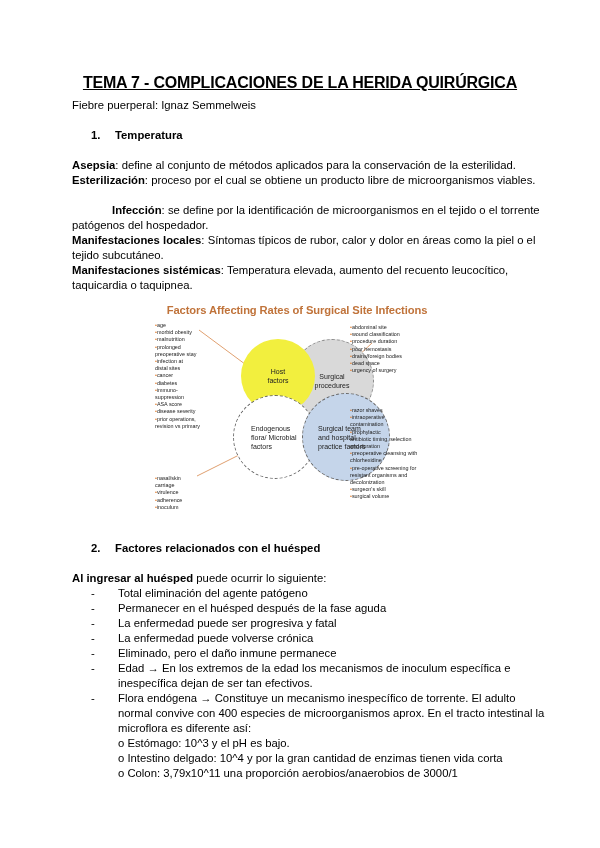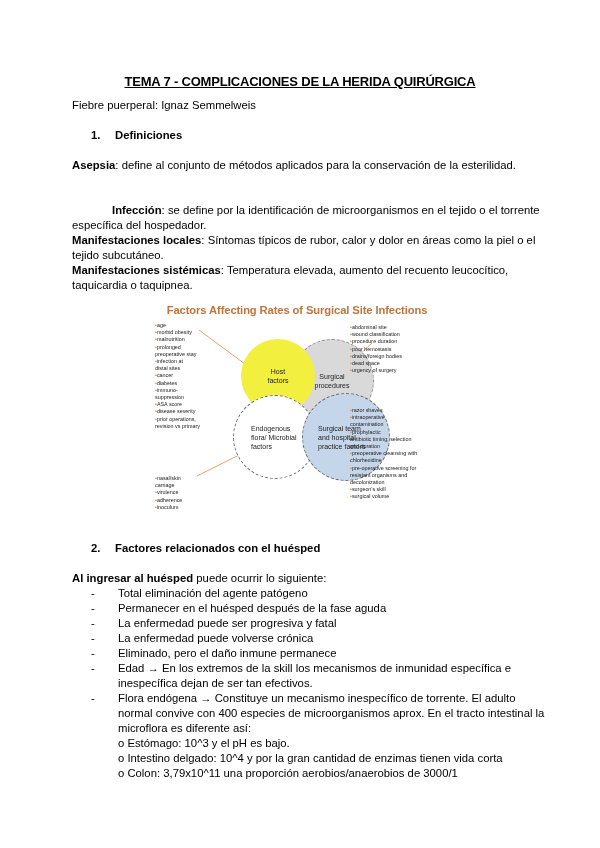--- a/index.html
+++ b/index.html
@@ -1,20 +1,20 @@
 <!DOCTYPE html>
 <html><head>
 <meta charset="utf-8">
 <style>
   html, body { margin:0; padding:0; background:#ffffff; }
   body { width:600px; height:848px; position:relative; overflow:hidden;
          font-family:"Liberation Sans", sans-serif; color:#000; font-size:11.3px; }
   .page { position:absolute; left:0; top:0; width:600px; height:848px; }
   .title { position:absolute; top:74px; left:0; width:600px; text-align:center;
-           font-weight:bold; text-decoration:underline; font-size:13px; letter-spacing:-0.2px; }
+           font-weight:bold; text-decoration:underline; font-size:16px; letter-spacing:-0.2px; }
   .line { position:absolute; left:72px; white-space:nowrap; line-height:15px; }
   .h { font-weight:bold; }
   .num { display:inline-block; width:24px; }
   b { font-weight:bold; }
   .li { position:absolute; left:91px; white-space:nowrap; line-height:15px; }
   .li .dash { display:inline-block; width:27px; }
   .cont { position:absolute; left:118px; white-space:nowrap; line-height:15px; }
 
   
   .diagram { position:absolute; left:147px; top:303px; width:300px; height:230px; background:#fff; }
@@ -29,26 +29,27 @@
 </head>
 <body>
 
 <div class="page">
 
   <div class="title">TEMA 7 - COMPLICACIONES DE LA HERIDA QUIRÚRGICA</div>
 
   <div class="line" style="top:98px;">Fiebre puerperal: Ignaz Semmelweis</div>
 
   <div class="line h" style="top:128px; left:91px;">
-    <span class="num">1.</span><span>Definiciones</span>
+    <span class="num">1.</span><span>Temperatura</span>
   </div>
 
   <div class="line" style="top:158px;"><b>Asepsia</b><span>: </span><span>define al conjunto de métodos aplicados para la conservación de la esterilidad.</span></div>
+  <div class="line" style="top:173px;"><b>Esterilización</b><span>: </span><span>proceso por el cual se obtiene un producto libre de microorganismos viables.</span></div>
   <div class="line" style="top:203px;padding-left:40px;"><b>Infección</b><span>: </span><span>se define por la identificación de microorganismos en el tejido o el torrente</span></div>
-  <div class="line" style="top:218px;">específica del hospedador.</div>
+  <div class="line" style="top:218px;">patógenos del hospedador.</div>
   <div class="line" style="top:233px;"><b>Manifestaciones locales</b><span>: </span><span>Síntomas típicos de rubor, calor y dolor en áreas como la piel o el</span></div>
   <div class="line" style="top:248px;">tejido subcutáneo.</div>
   <div class="line" style="top:263px;"><b>Manifestaciones sistémicas</b><span>: </span><span>Temperatura elevada, aumento del recuento leucocítico,</span></div>
   <div class="line" style="top:278px;">taquicardia o taquipnea.</div>
 
   <div class="diagram">
     <div class="dtitle">Factors Affecting Rates of Surgical Site Infections</div>
 
     <svg class="lines" viewBox="0 0 300 230">
       <line x1="52" y1="27" x2="110" y2="70" stroke="#e0a070" stroke-width="1"></line>
@@ -127,21 +128,21 @@
     <span class="num">2.</span><span>Factores relacionados con el huésped</span>
   </div>
 
   <div class="line" style="top:571px;"><b>Al ingresar al huésped</b><span> puede ocurrir lo siguiente:</span></div>
 
   <div class="li" style="top:586px;"><span class="dash">-</span><span>Total eliminación del agente patógeno</span></div>
   <div class="li" style="top:601px;"><span class="dash">-</span><span>Permanecer en el huésped después de la fase aguda</span></div>
   <div class="li" style="top:616px;"><span class="dash">-</span><span>La enfermedad puede ser progresiva y fatal</span></div>
   <div class="li" style="top:631px;"><span class="dash">-</span><span>La enfermedad puede volverse crónica</span></div>
   <div class="li" style="top:646px;"><span class="dash">-</span><span>Eliminado, pero el daño inmune permanece</span></div>
-  <div class="li" style="top:661px;"><span class="dash">-</span><span>Edad → En los extremos de la skill los mecanismos de inmunidad específica e</span></div>
+  <div class="li" style="top:661px;"><span class="dash">-</span><span>Edad → En los extremos de la edad los mecanismos de inoculum específica e</span></div>
   <div class="cont" style="top:676px;">inespecífica dejan de ser tan efectivos.</div>
   <div class="li" style="top:691px;"><span class="dash">-</span><span>Flora endógena → Constituye un mecanismo inespecífico de torrente. El adulto</span></div>
   <div class="cont" style="top:706px;">normal convive con 400 especies de microorganismos aprox. En el tracto intestinal la</div>
   <div class="cont" style="top:721px;">microflora es diferente así:</div>
   <div class="cont" style="top:736px;">o Estómago: 10^3 y el pH es bajo.</div>
   <div class="cont" style="top:751px;">o Intestino delgado: 10^4 y por la gran cantidad de enzimas tienen vida corta</div>
   <div class="cont" style="top:766px;">o Colon: 3,79x10^11 una proporción aerobios/anaerobios de 3000/1</div>
 
 </div>
 

